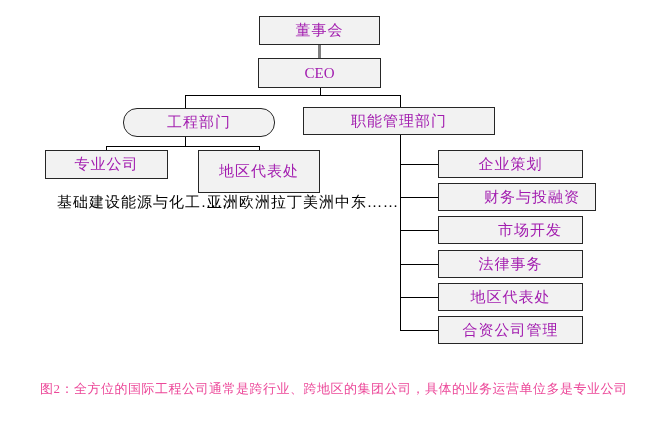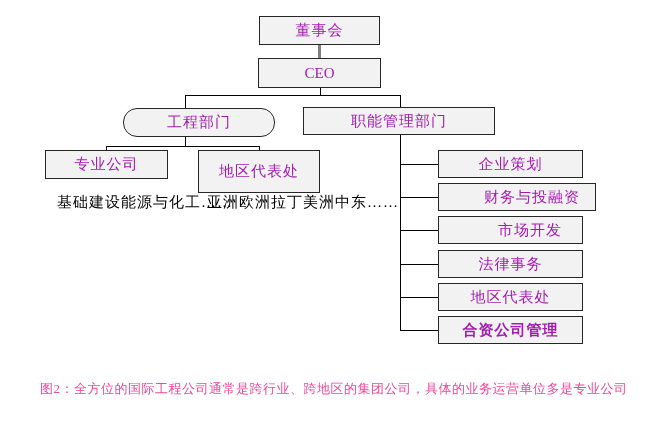--- a/index.html
+++ b/index.html
@@ -106,21 +106,21 @@
   </div>
   <div class="box" style="left:438px; top:216px; width:145px; height:28px;padding-left:39px;">
     <span>市场开发</span>
   </div>
   <div class="box" style="left:438px; top:250px; width:145px; height:28px;">
     <span>法律事务</span>
   </div>
   <div class="box" style="left:438px; top:283px; width:145px; height:28px;">
     <span>地区代表处</span>
   </div>
-  <div class="box" style="left:438px; top:316px; width:145px; height:28px;font-weight:bold;">
+  <div class="box" style="left:438px; top:316px; width:145px; height:28px;">
     <span>合资公司管理</span>
   </div>
 
   <div class="org-list" style="left:57px; top:187px;">
     <div class="li">基础建设</div>
     <div class="li">能源与化工</div>
     <div class="li">……</div>
   </div>
 
   <div class="org-list" style="left:207px; top:187px;">

